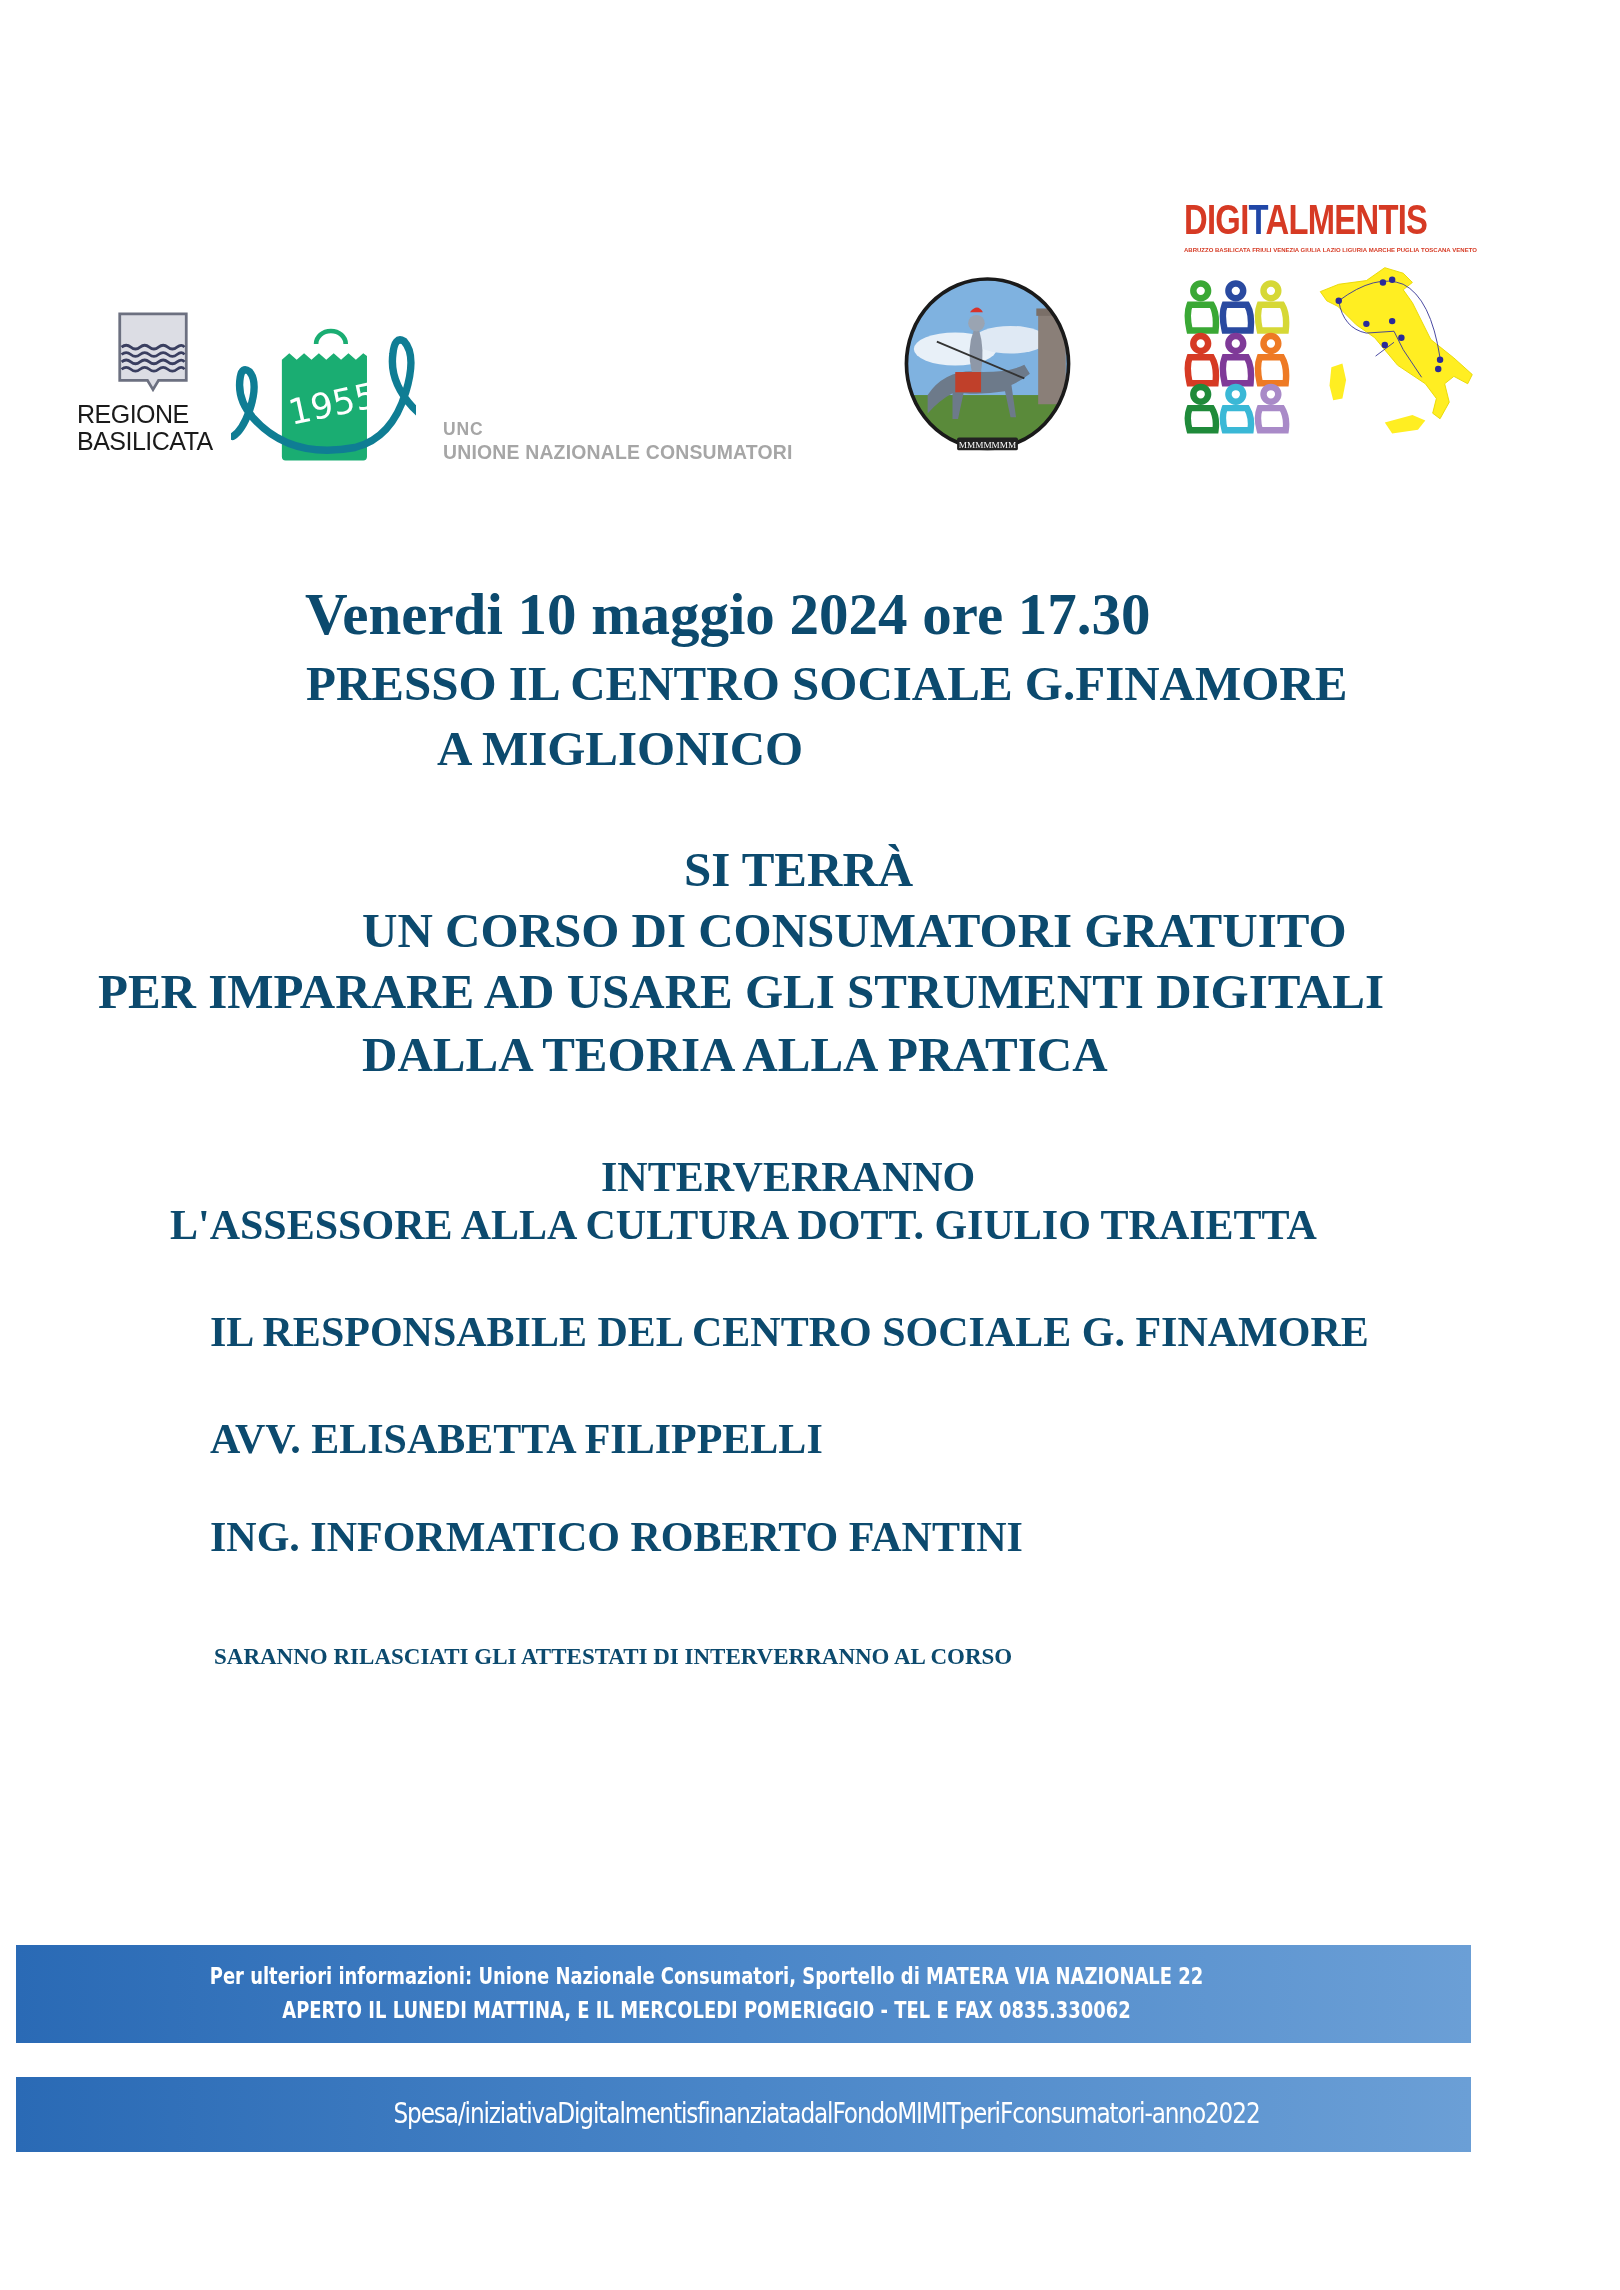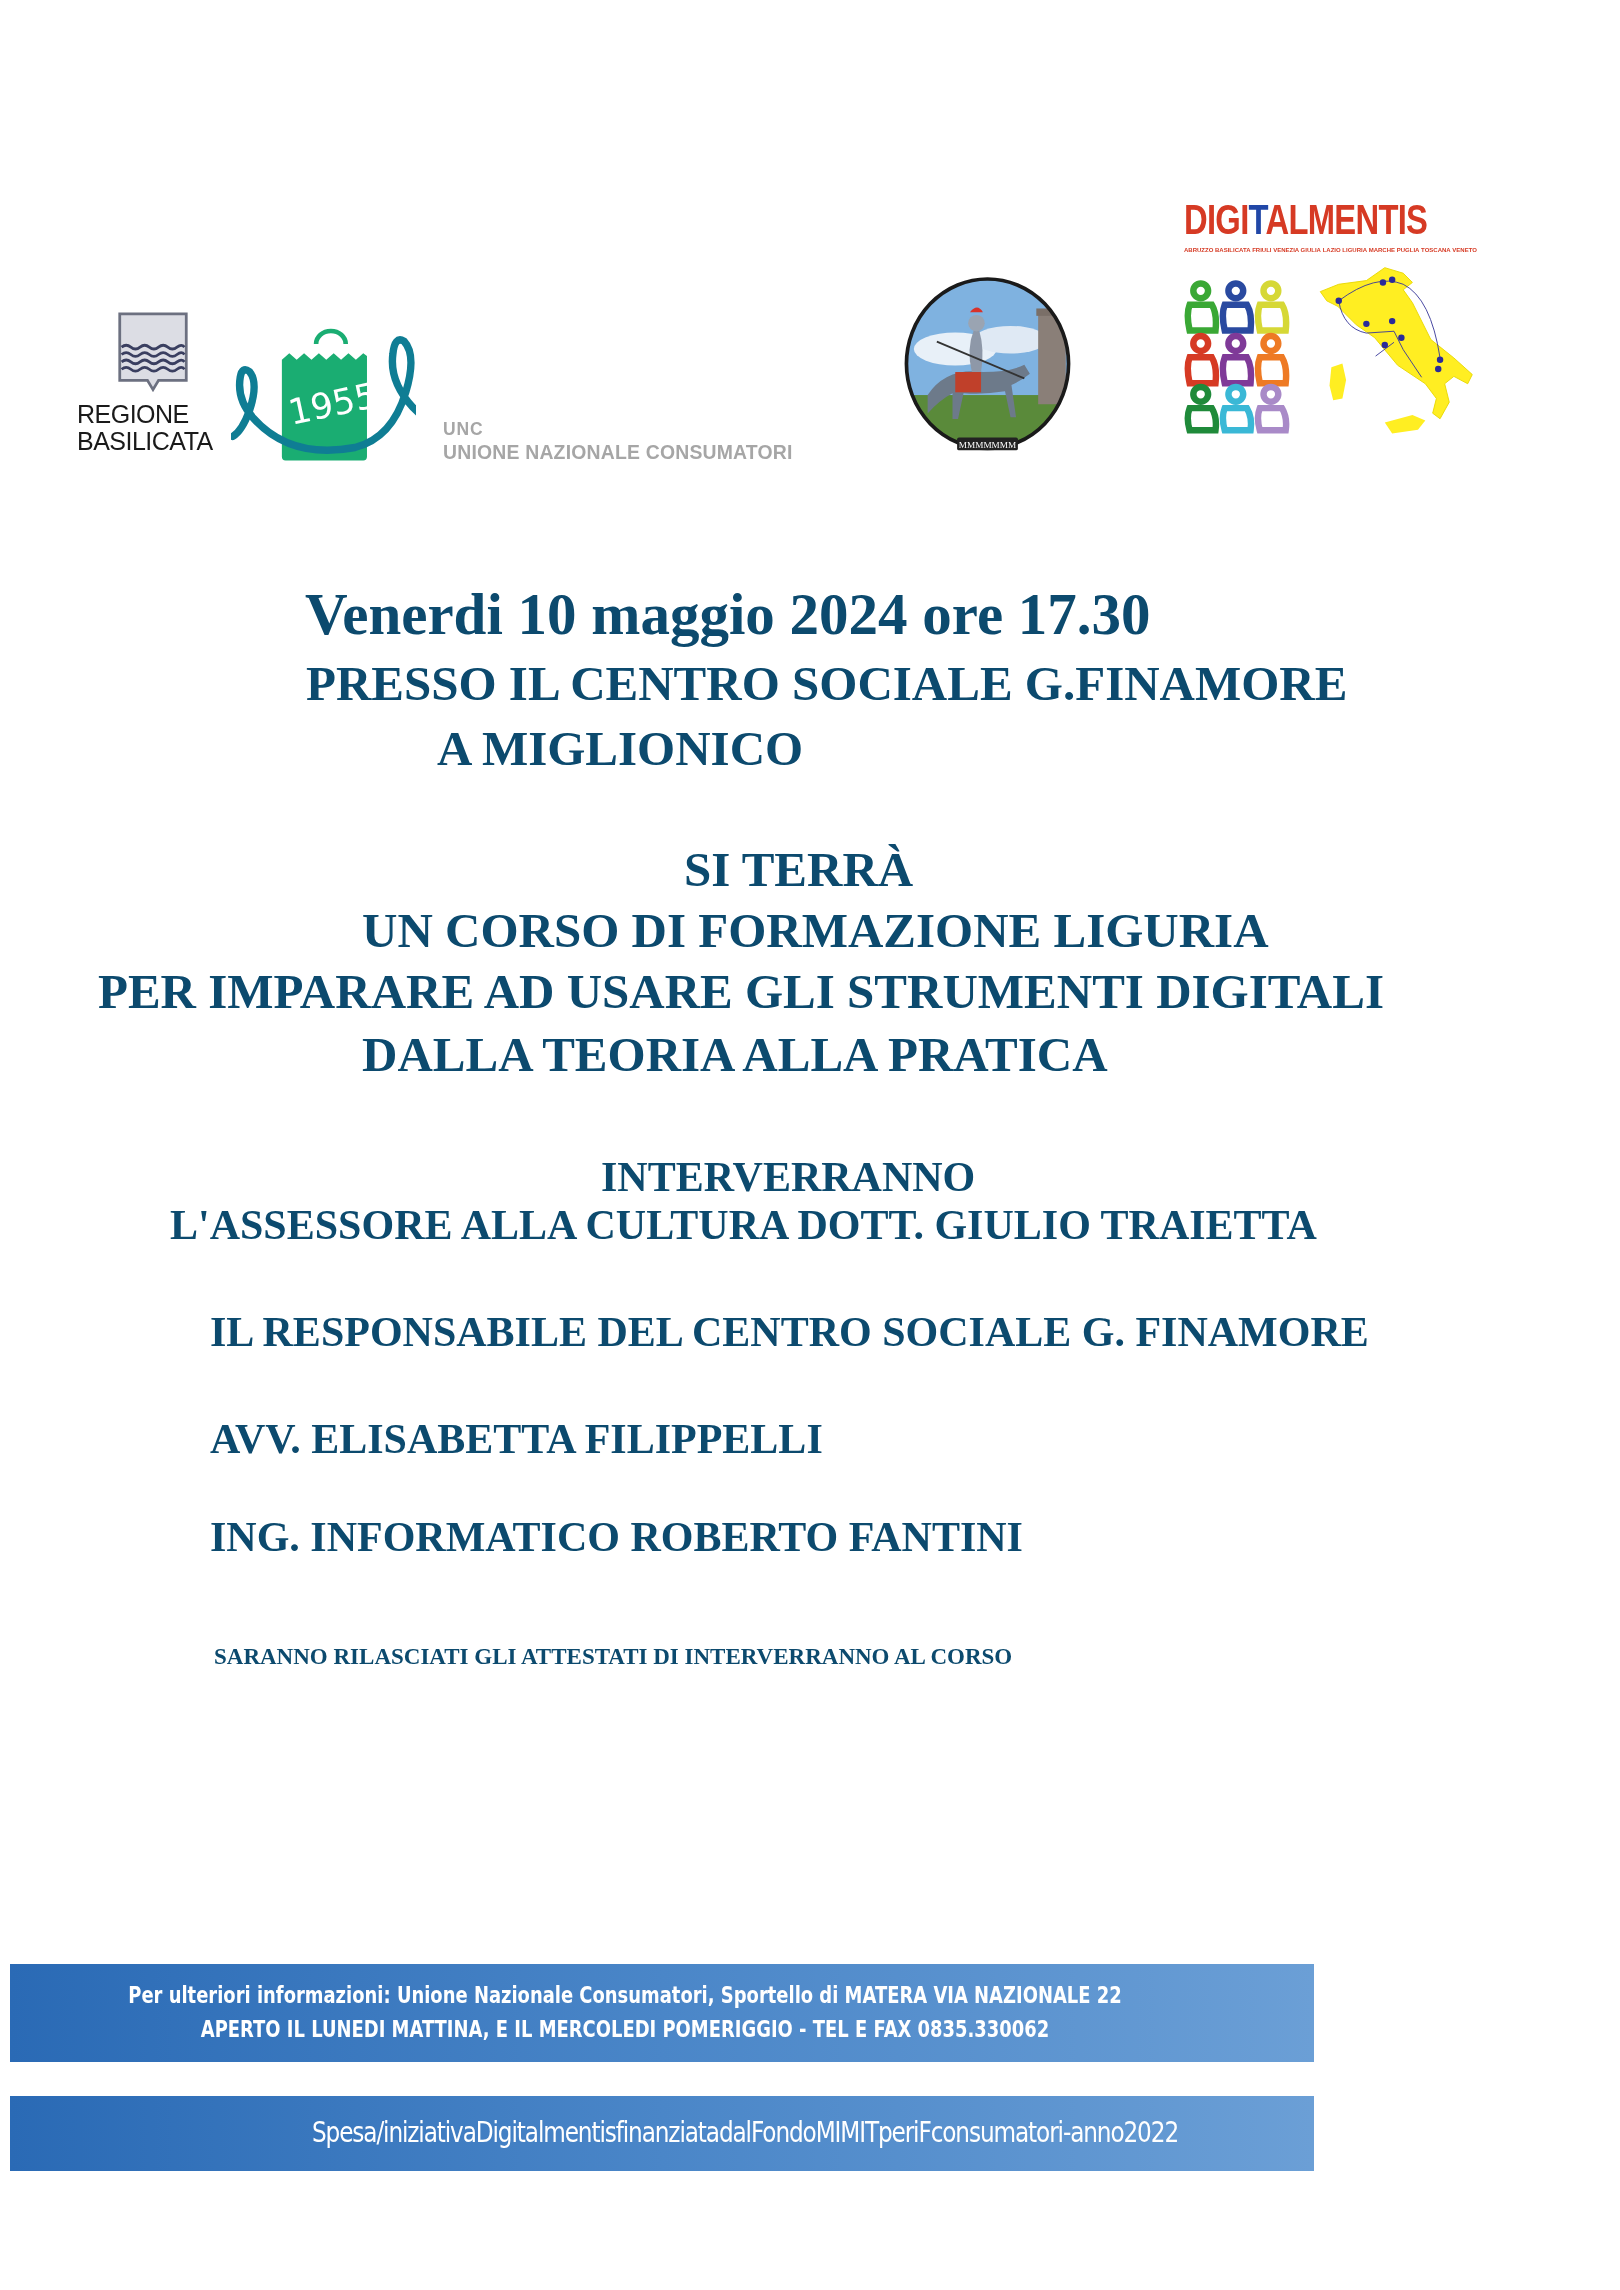--- a/index.html
+++ b/index.html
@@ -70,23 +70,22 @@
       display: flex; justify-content: space-between;
       font-family: "Liberation Sans", "DejaVu Sans", sans-serif;
       font-size: 6px; font-weight: bold; color: #d63a24;
       line-height: 1; white-space: nowrap;
     }
     .dm-people { left: 1184px; top: 277px; width: 111px; height: 157px; }
     .dm-map { left: 1311px; top: 264px; width: 166px; height: 175px; }
 
     
     .bar {
-      left: 10px; width: 1304px;
+      left: 16px; width: 1455px;
       background: linear-gradient(to right, #2a6ab5 0%, #4a86c8 50%, #6b9fd6 100%);
-      margin-top: 19px;
     }
     .bar1 { top: 1945px; height: 98px; }
     .bar2 { top: 2077px; height: 75px; }
     .bar-text {
       position: absolute; left: 0; width: 100%;
       font-family: "DejaVu Sans", "Liberation Sans", sans-serif;
       color: #ffffff; white-space: nowrap; text-align: center;
       line-height: 1;
     }
     .bar1 .t1 { top: 20px; font-size: 23px; font-weight: bold; transform: scaleX(0.78); transform-origin: center; left: -37px; }
@@ -224,21 +223,21 @@
           <circle cx="138" cy="114" r="3.5"></circle>
       </g>
     </svg>
   </div>
 
   <div class="abs serif line-date" style="left:305px; top:585px;">Venerdi 10 maggio  2024 ore 17.30</div>
   <div class="abs serif line-big" style="left:306px; top:659px;">PRESSO IL CENTRO SOCIALE G.FINAMORE</div>
   <div class="abs serif line-big" style="left:437px; top:724px;">A MIGLIONICO</div>
 
   <div class="abs serif line-big" style="left:684px; top:845px;">SI TERRÀ</div>
-  <div class="abs serif line-big" style="left:362px; top:906px;">UN CORSO DI FORMAZIONE LIGURIA</div>
+  <div class="abs serif line-big" style="left:362px; top:906px;">UN CORSO DI CONSUMATORI GRATUITO</div>
   <div class="abs serif line-big" style="left:362px; top:1030px;">DALLA TEORIA ALLA PRATICA</div>
   <div class="abs serif line-big" style="left:98px; top:967px;">PER IMPARARE AD USARE GLI STRUMENTI DIGITALI</div>
 
   <div class="abs serif line-mid" style="left:601px; top:1156px;">INTERVERRANNO</div>
   <div class="abs serif line-mid" style="left:170px; top:1204px;">L'ASSESSORE ALLA CULTURA DOTT. GIULIO TRAIETTA</div>
   <div class="abs serif line-mid" style="left:210px; top:1311px;">IL RESPONSABILE DEL CENTRO SOCIALE G. FINAMORE</div>
   <div class="abs serif line-mid" style="left:210px; top:1418px;">AVV. ELISABETTA FILIPPELLI</div>
   <div class="abs serif line-mid" style="left:210px; top:1516px;">ING. INFORMATICO ROBERTO FANTINI</div>
 
   <div class="abs serif line-small" style="left:214px; top:1645px;">SARANNO RILASCIATI GLI ATTESTATI DI INTERVERRANNO AL CORSO</div>

